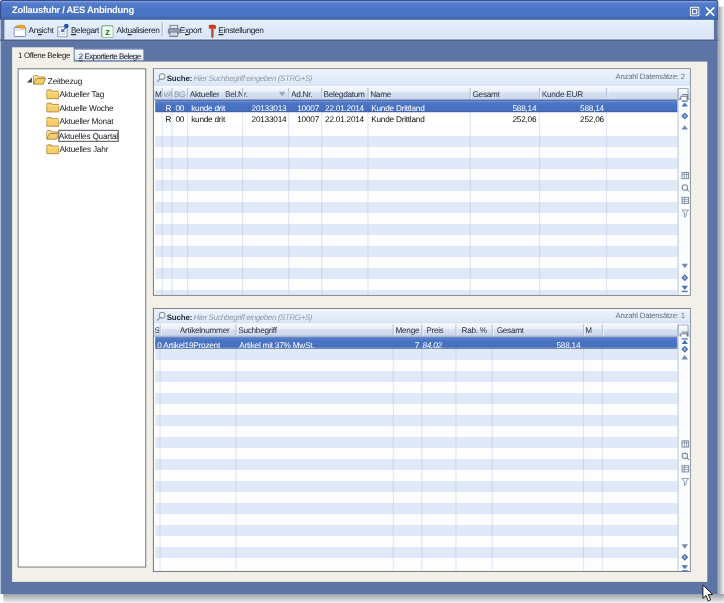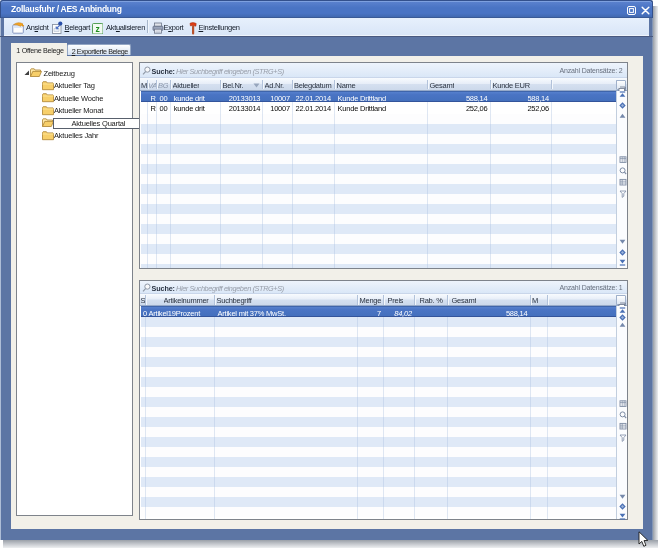--- a/index.html
+++ b/index.html
@@ -142,21 +142,21 @@
 <div class="ti" style="left:37.5px;top:30.5px">Aktuelle Woche</div>
 <svg class="abs" style="left:25.5px;top:42.5px" width="12" height="10" viewBox="0 0 12 10">
   <path d="M0.5 8.7 L0.5 1.6 L1.2 0.7 L4.4 0.7 L5.2 1.9 L11 1.9 L11.5 2.6 L11.5 8.7 Z" fill="#f7cf6a" stroke="#ab8230" stroke-width="0.8"></path>
   <path d="M0.5 3 L11.5 3" stroke="#fce49a" stroke-width="0.9"></path>
 </svg>
 <div class="ti" style="left:37.5px;top:43.0px">Aktueller Monat</div>
 <svg class="abs" style="left:25.5px;top:55px" width="12" height="10" viewBox="0 0 12 10">
   <path d="M0.5 8.5 L0.5 1.8 L1.2 0.8 L4.2 0.8 L5 2 L10.5 2 L10.5 3.5" fill="#ffe9a8" stroke="#ab8230" stroke-width="0.8"></path>
   <path d="M0.5 8.5 L2.8 3.4 L11.5 3.4 L9.3 8.5 Z" fill="#f7cf6a" stroke="#ab8230" stroke-width="0.8"></path>
 </svg>
-<div class="ti" style="left:36px;top:54.5px;border:1px solid #58606c;background:#fff;padding:0 18px;">Aktuelles Quartal</div>
+<div class="ti" style="left:36px;top:54.5px;border:1px solid #58606c;background:#fff;padding:0 0;">Aktuelles Quartal</div>
 <svg class="abs" style="left:25.5px;top:67.5px" width="12" height="10" viewBox="0 0 12 10">
   <path d="M0.5 8.7 L0.5 1.6 L1.2 0.7 L4.4 0.7 L5.2 1.9 L11 1.9 L11.5 2.6 L11.5 8.7 Z" fill="#f7cf6a" stroke="#ab8230" stroke-width="0.8"></path>
   <path d="M0.5 3 L11.5 3" stroke="#fce49a" stroke-width="0.9"></path>
 </svg>
 <div class="ti" style="left:37.5px;top:68.0px">Aktuelles Jahr</div>
 </div>
 <div id="grid1" class="grid" style="left:138.5px;top:62px;width:489px;height:207px;">
 <div class="sbar">
       <svg class="abs" style="left:2px;top:2.5px" width="10" height="10" viewBox="0 0 10 10">
         <circle cx="5.4" cy="3.6" r="2.6" fill="#f8f9fb" stroke="#8f98a6" stroke-width="1"></circle>
@@ -164,21 +164,21 @@
       </svg>
       <div class="sb-l">Suche:</div>
       <div class="sb-h">Hier Suchbegriff eingeben (STRG+S)</div>
       <div class="sb-c">Anzahl Datensätze: 2</div>
     </div>
 <div class="ghead" style="top:15px;">
 <div class="hc " style="left:1.5px">M</div>
 <div class="hc hg" style="left:8.5px">VA</div>
 <div class="hc hg" style="left:18.5px">BG</div>
 <div class="hc " style="left:33px">Aktueller</div>
-<div class="hc " style="left:83px">Bel.Nr.</div>
+<div class="hc " style="left:65px">Bel.Nr.</div>
 <div class="hc " style="left:125px">Ad.Nr.</div>
 <div class="hc " style="left:154.5px">Belegdatum</div>
 <div class="hc " style="left:197px">Name</div>
 <div class="hc " style="left:290px">Gesamt</div>
 <div class="hc " style="left:353px">Kunde EUR</div>
 <div class="hsep" style="left:7.5px"></div>
 <div class="hsep" style="left:16.5px"></div>
 <div class="hsep" style="left:30.8px"></div>
 <div class="hsep" style="left:80.8px"></div>
 <div class="hsep" style="left:122.8px"></div>
@@ -308,21 +308,21 @@
 <div class="vline" style="left:273.5px"></div>
 <div class="vline" style="left:306.5px"></div>
 <div class="vline" style="left:389px"></div>
 <div class="vline" style="left:406.5px"></div>
 <div class="vline" style="left:475.5px"></div>
 <div class="row selrow" style="top:0px">
         <div class="cell cw" style="left:2.5px;">0</div>
         <div class="cell cw" style="left:8.0px;">Artikel19Prozent</div>
         <div class="cell cw" style="left:77.0px;">Artikel mit 37% MwSt.</div>
         <div class="cell cw" style="left:217.5px;width:23.0px;text-align:right;">7</div>
-        <div class="cell cw" style="left:243.5px;width:28.0px;text-align:right;font-style:italic;">84,02</div>
+        <div class="cell cw" style="left:243.5px;width:28.0px;text-align:left;font-style:italic;">84,02</div>
         <div class="cell cw" style="left:307.5px;width:79.5px;text-align:right;">588,14</div>
       </div>
 </div>
 <div class="nav" style="top:24.5px;">
       <svg class="abs" style="left:2px;top:1px" width="7" height="7" viewBox="0 0 7 7">
         <path d="M0.8 1 L6.2 1" stroke="#4a70b4" stroke-width="1.2"></path>
         <path d="M3.5 2.2 L6.4 5.8 L0.6 5.8 Z" fill="#4a70b4"></path>
       </svg>
       <svg class="abs" style="left:2px;top:8.5px" width="7" height="7" viewBox="0 0 7 7">
         <path d="M3.5 0.3 L6.7 3.5 L3.5 6.7 L0.3 3.5 Z" fill="#4a70b4"></path>

